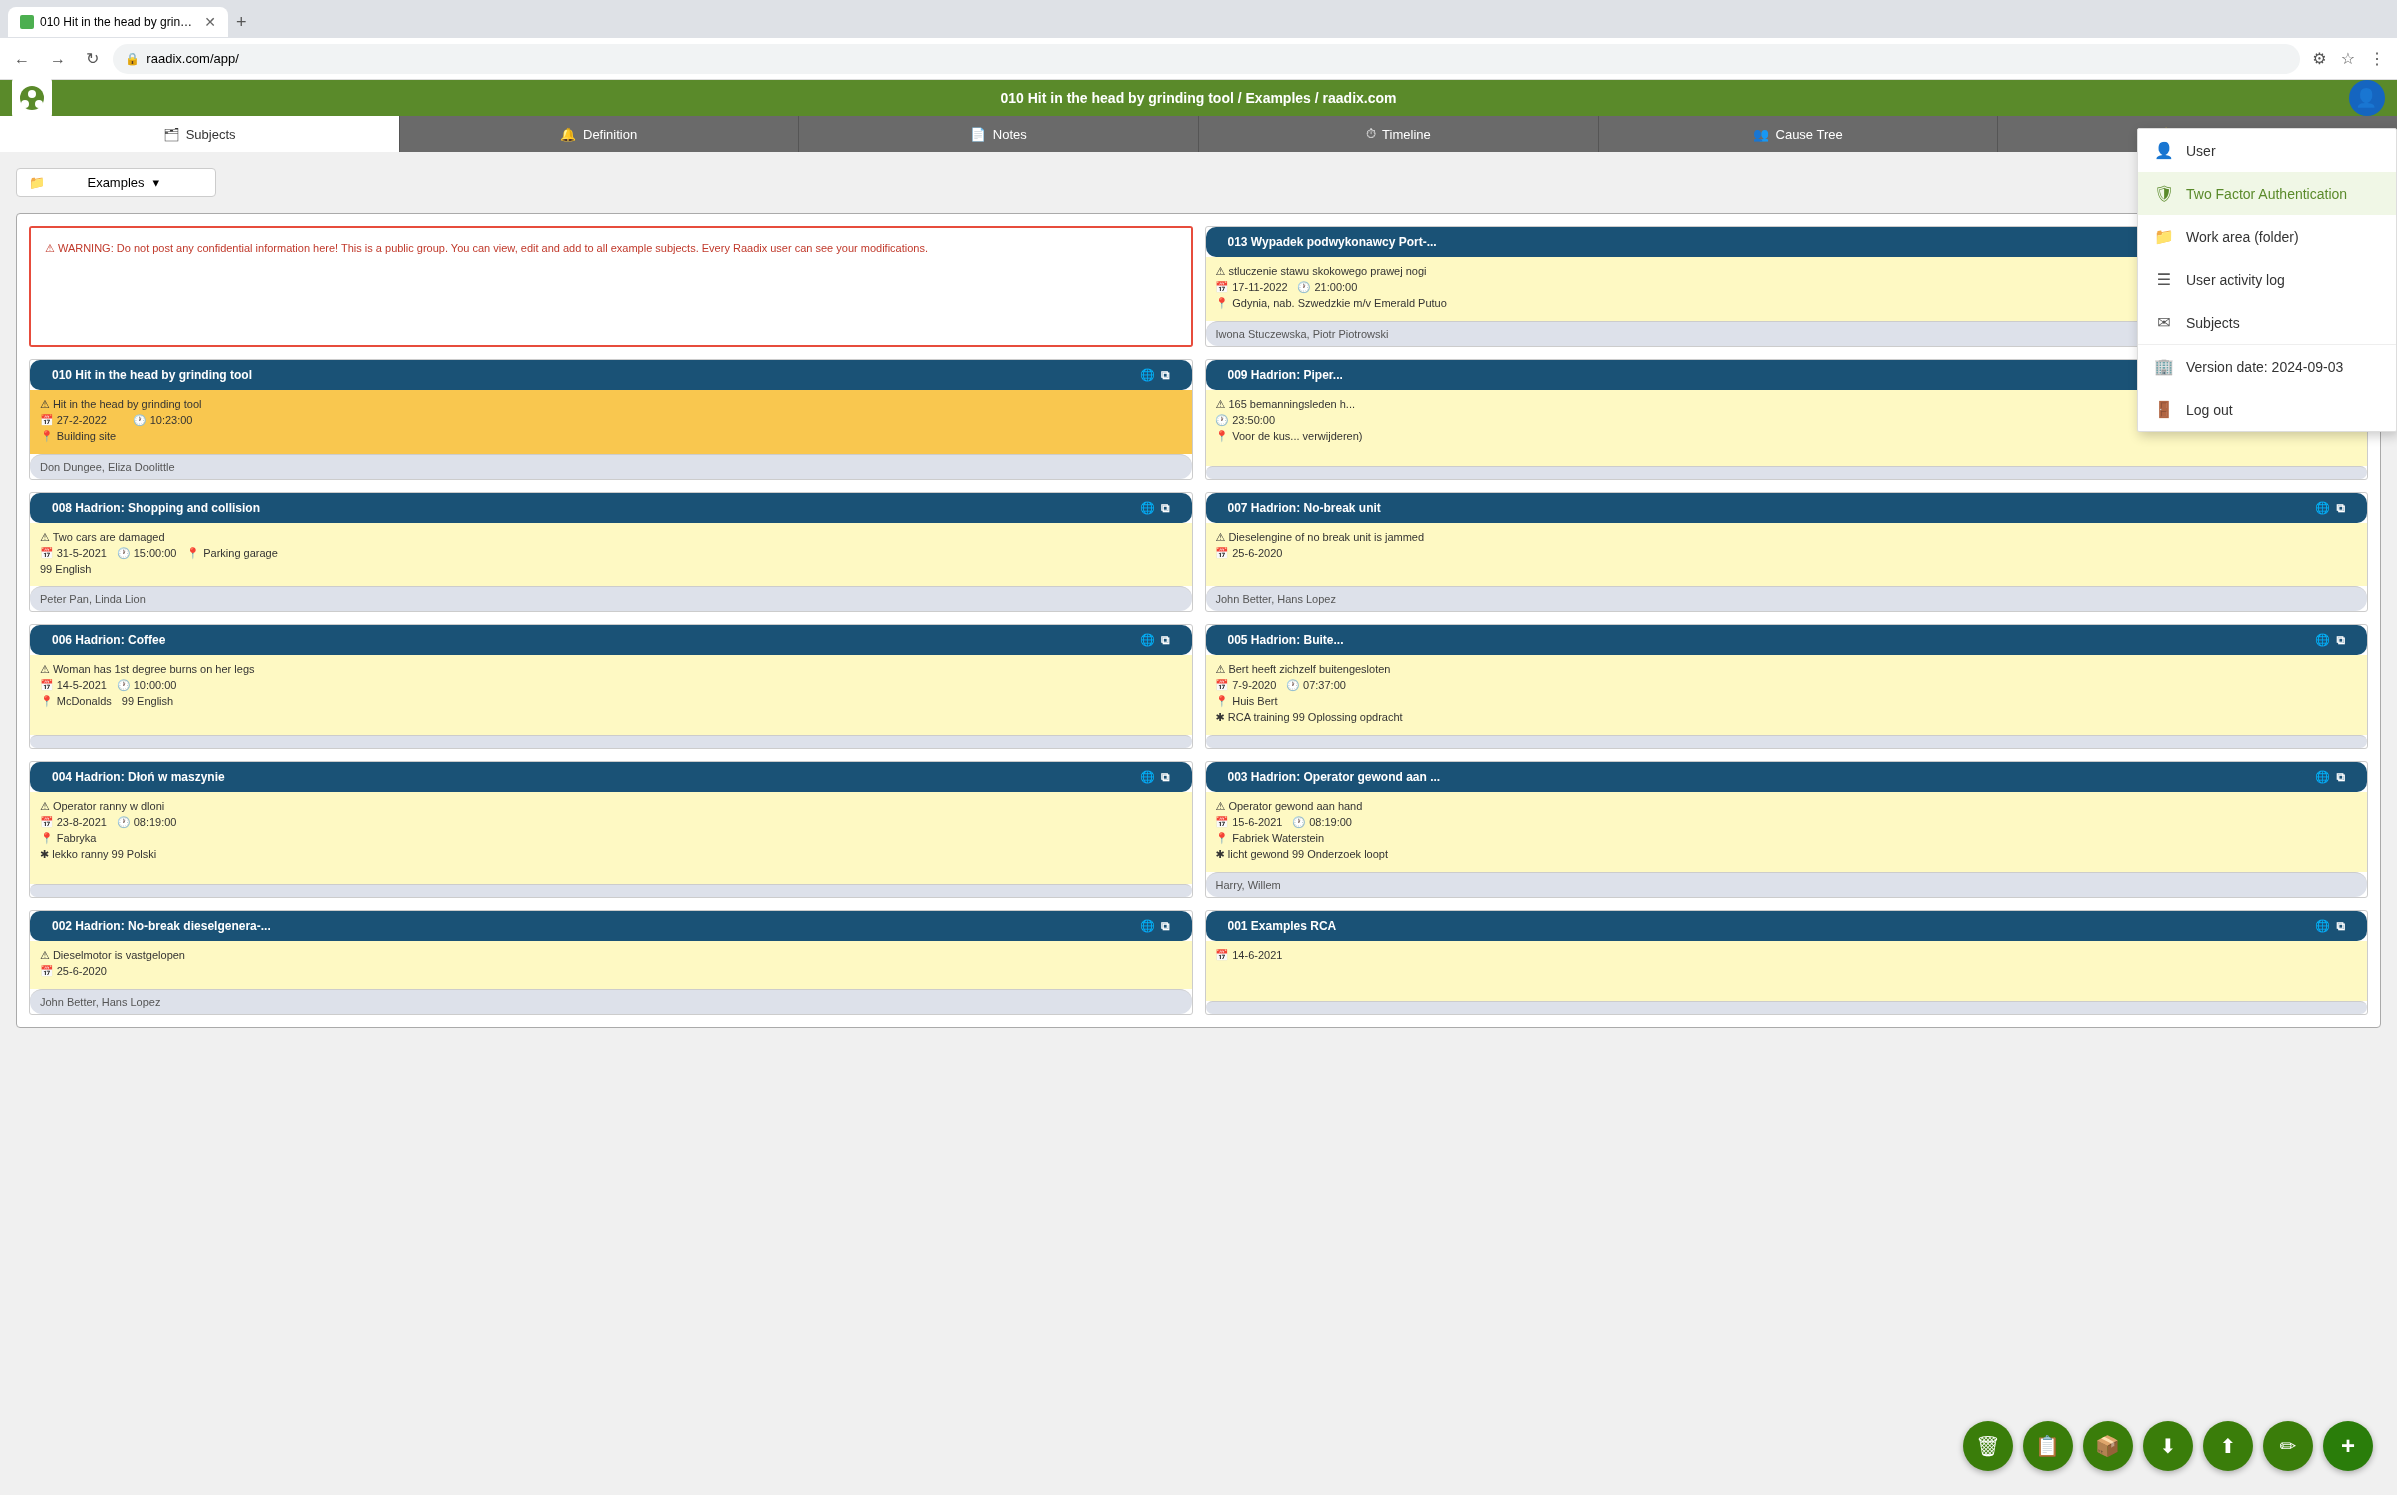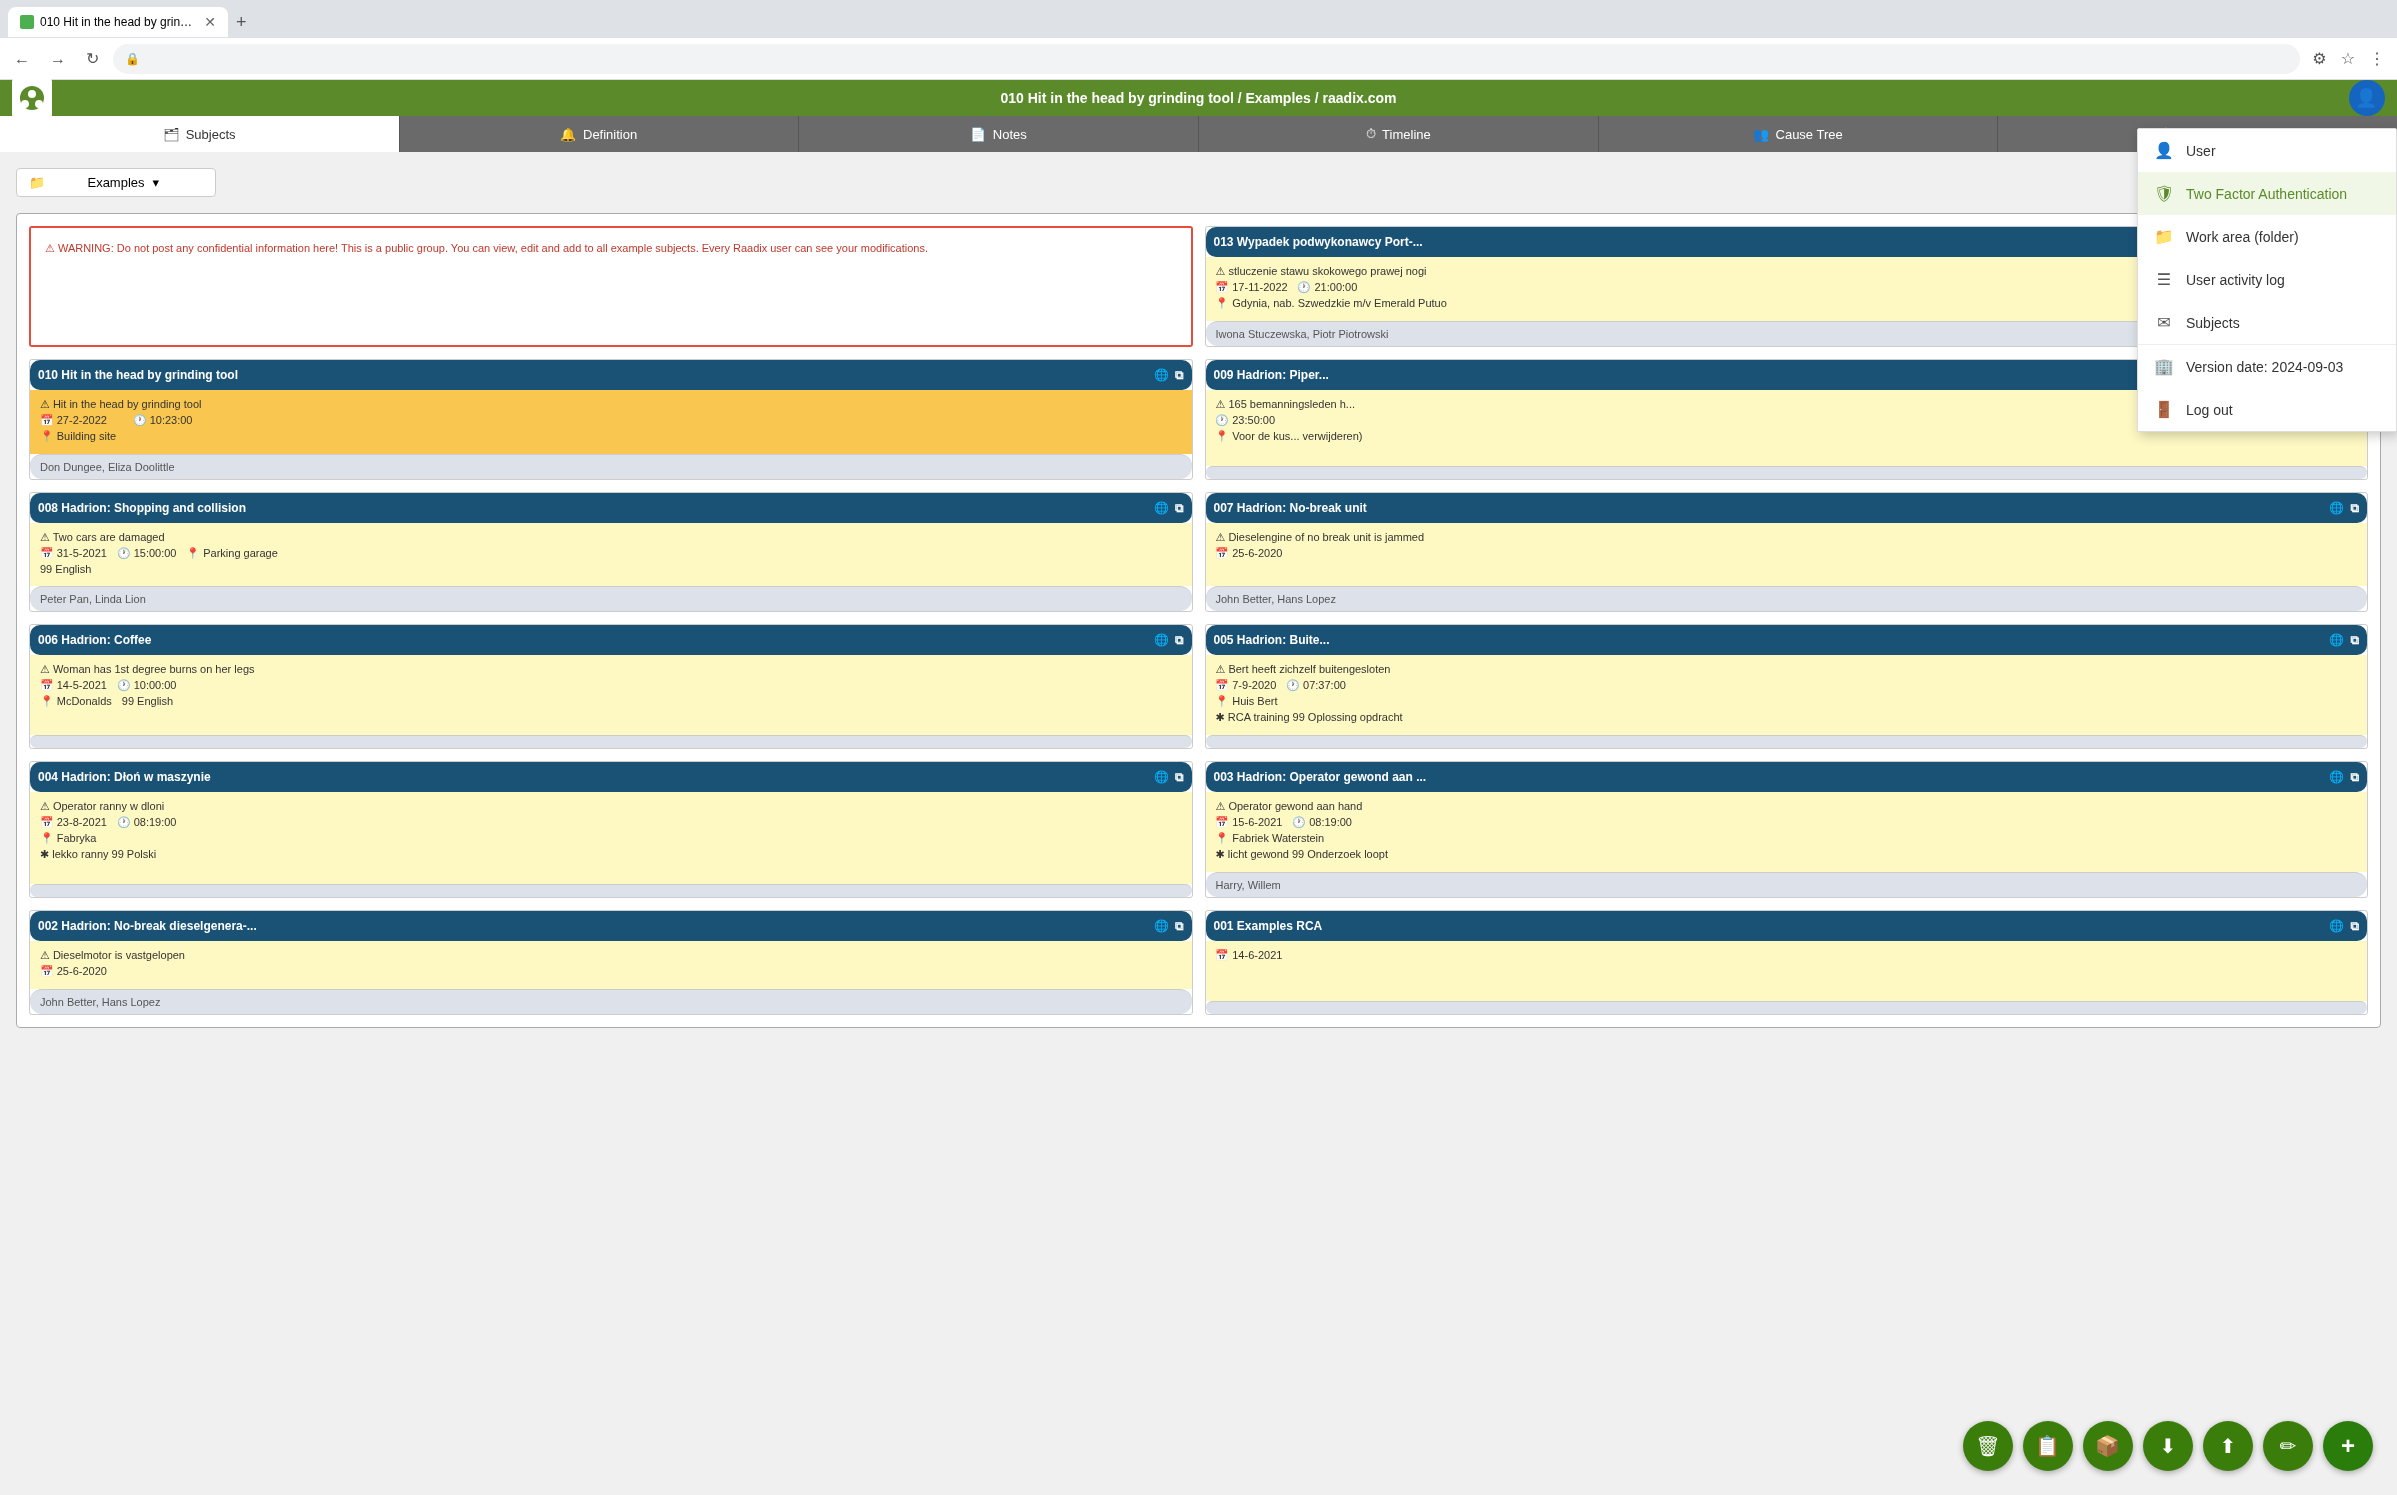--- a/index.html
+++ b/index.html
@@ -38,21 +38,21 @@
 
     
     .examples-selector { display: flex; align-items: center; gap: 8px; background: white; border: 1px solid #ccc; border-radius: 4px; padding: 6px 12px; cursor: pointer; width: 200px; margin-bottom: 16px; }
     .examples-selector span { flex: 1; }
 
     
     .cards-grid { display: grid; grid-template-columns: repeat(2, 1fr); gap: 12px; border: 1px solid #aaa; padding: 12px; background: white; border-radius: 4px; }
 
     
     .card { border: 1px solid #ccc; border-radius: 3px; overflow: hidden; background: white; display: flex; flex-direction: column; }
-    .card-header { background: #1a5276; color: white; padding: 8px 8px; display: flex; align-items: center; justify-content: space-between; font-size: 12px; font-weight: bold; border-radius: 10px; }
+    .card-header { background: #1a5276; color: white; padding: 8px 22px; display: flex; align-items: center; justify-content: space-between; font-size: 12px; font-weight: bold; border-radius: 10px; }
     .card-header-title { flex: 1; overflow: hidden; text-overflow: ellipsis; white-space: nowrap; }
     .card-header-icons { display: flex; gap: 6px; align-items: center; flex-shrink: 0; }
     .card-body { padding: 8px 10px; font-size: 11px; color: #333; flex: 1; background: #fef9c3; }
     .card-footer { padding: 6px 10px; font-size: 11px; color: #555; background: #dde1ea; border-top: 1px solid #ccc; border-radius: 12px; }
     .card.warning { border: 2px solid #e74c3c; }
     .card.warning .card-body { background: white; color: #c0392b; }
     .card.highlighted .card-body { background: #f9c74f; }
     .card-detail { display: flex; align-items: flex-start; gap: 4px; margin-bottom: 3px; }
 
     
@@ -80,20 +80,21 @@
       <span class="tab-close">✕</span>
     </div>
     <button class="new-tab-btn">+</button>
   </div>
   <div class="browser-controls">
     <button class="nav-btn">←</button>
     <button class="nav-btn">→</button>
     <button class="nav-btn">↻</button>
     <div class="address-bar">
       <span class="address-icon">🔒</span>
+      <input type="text" value="raadix.com/app/" style="">
     </div>
     <div class="browser-actions">
       <button class="browser-action-btn">⚙</button>
       <button class="browser-action-btn">☆</button>
       <button class="browser-action-btn">⋮</button>
     </div>
   </div>
 </div>
 
 <div>

